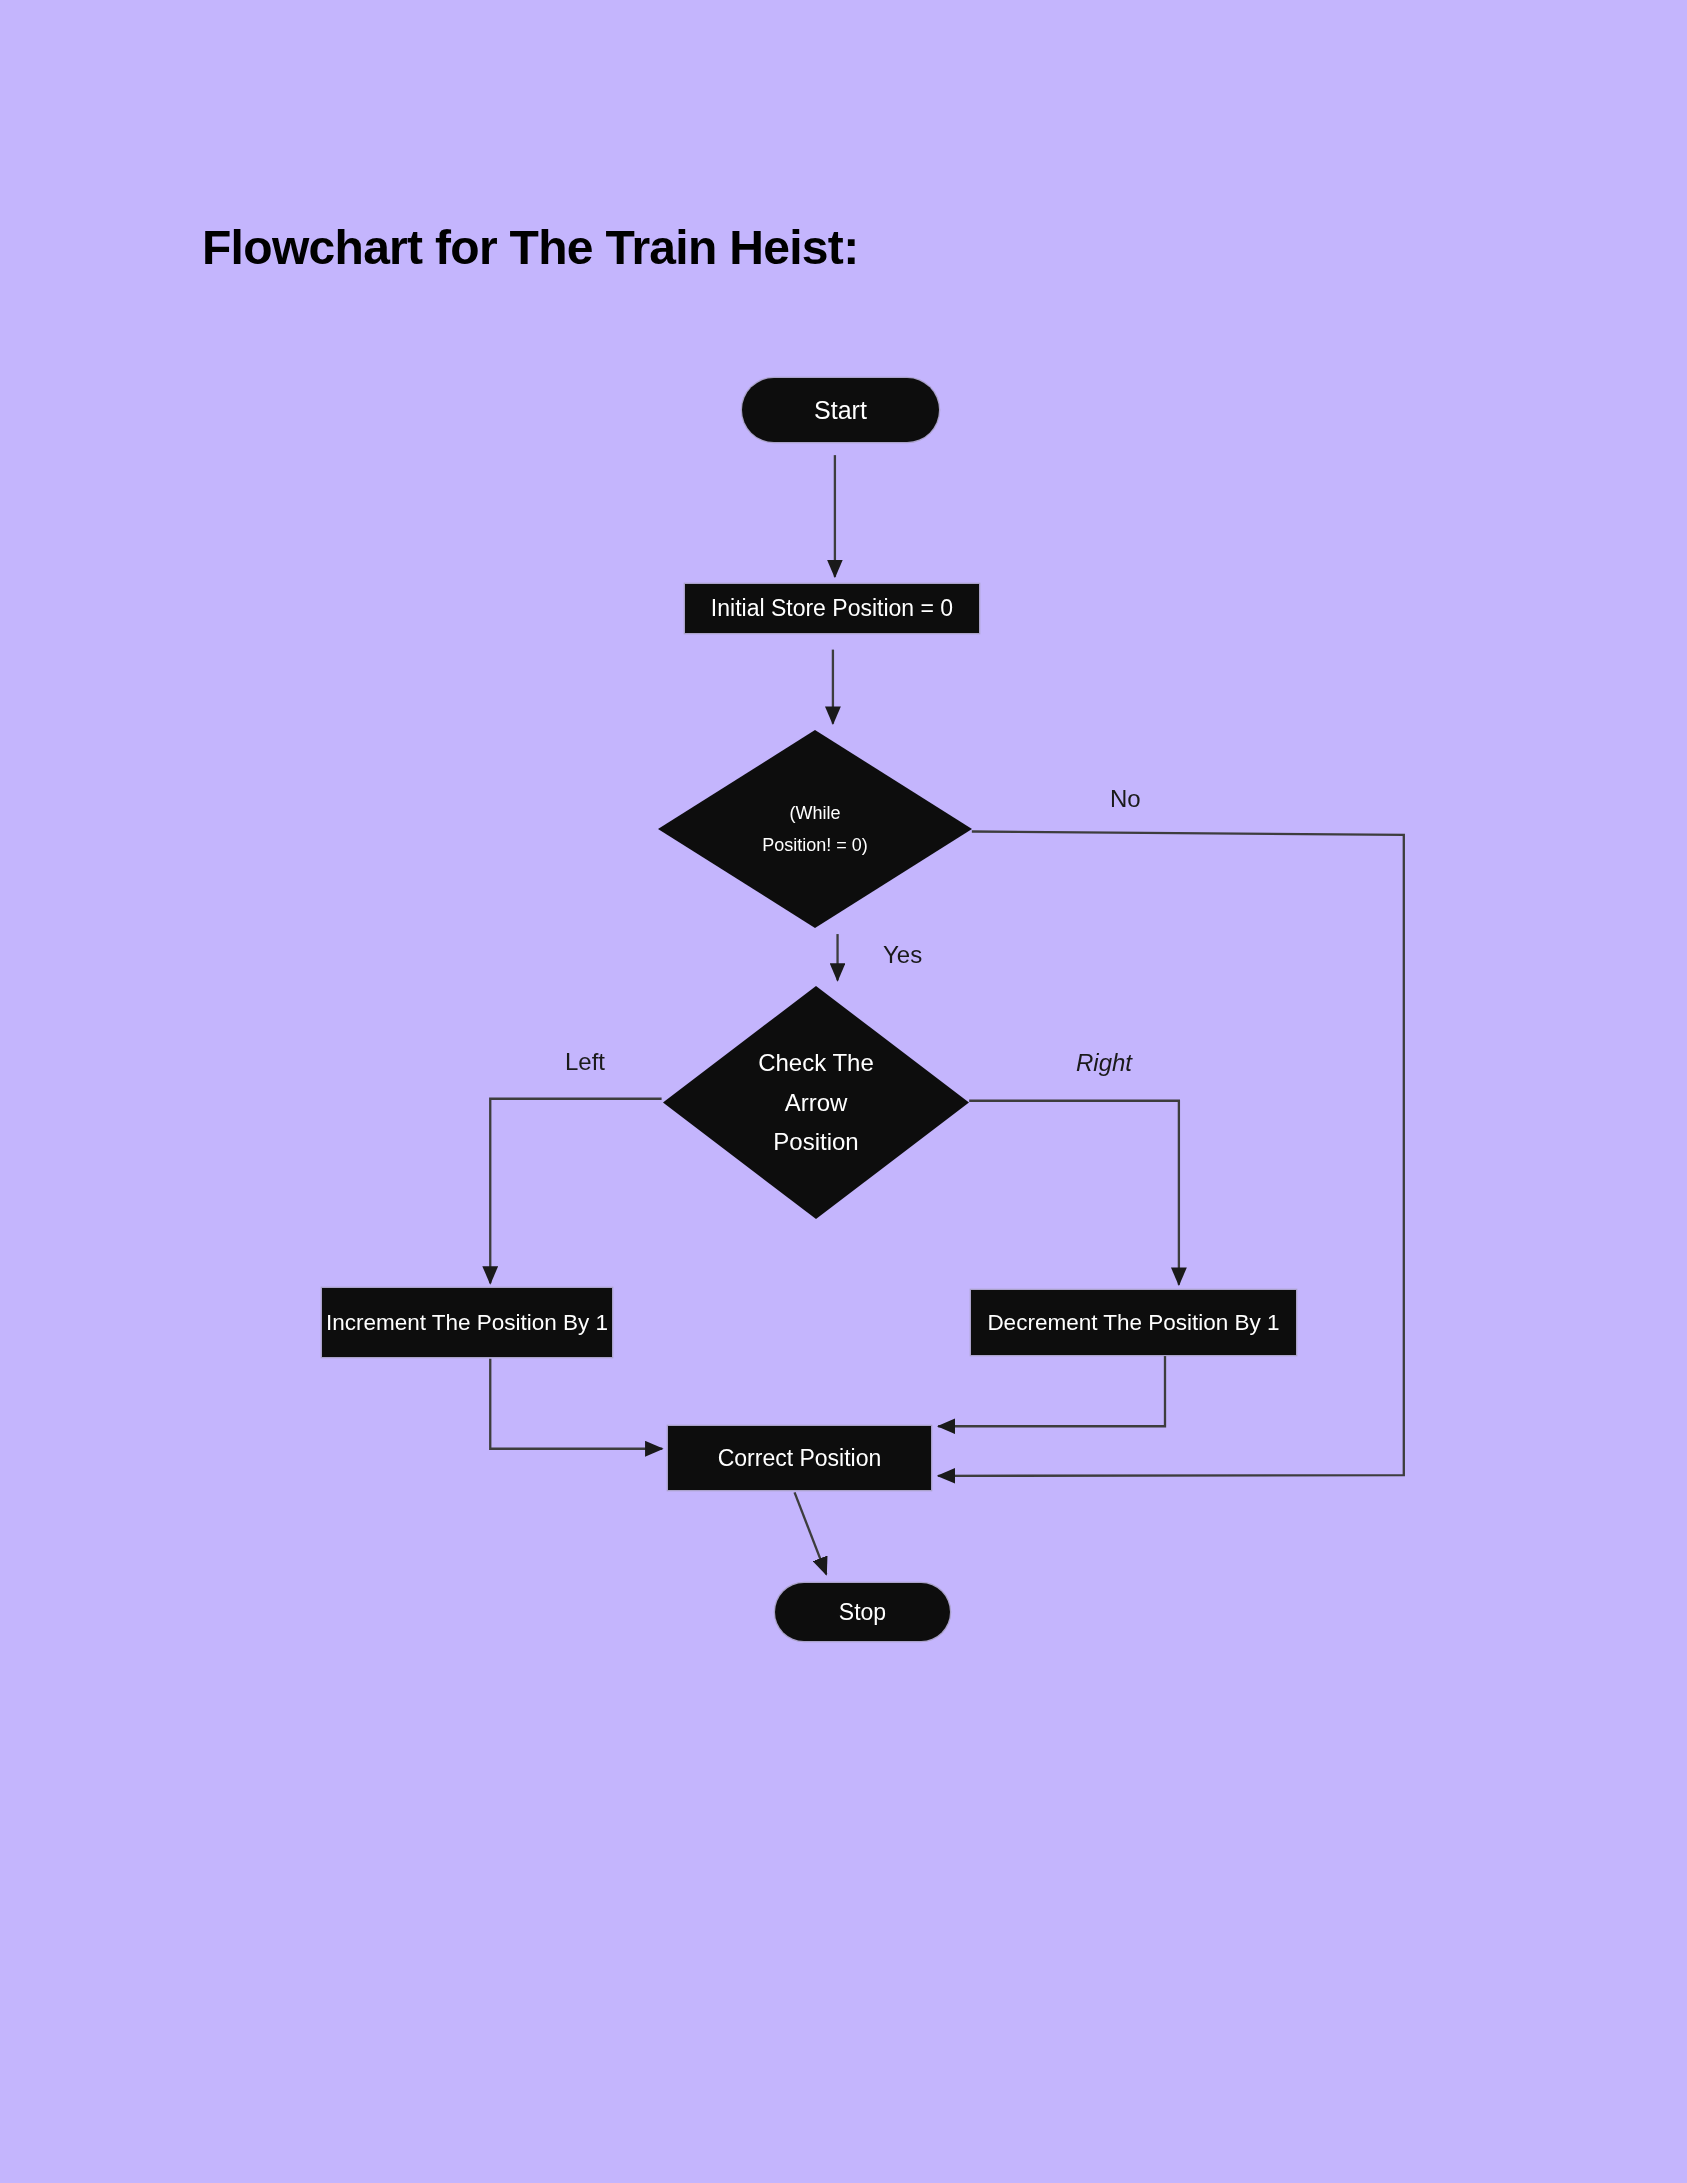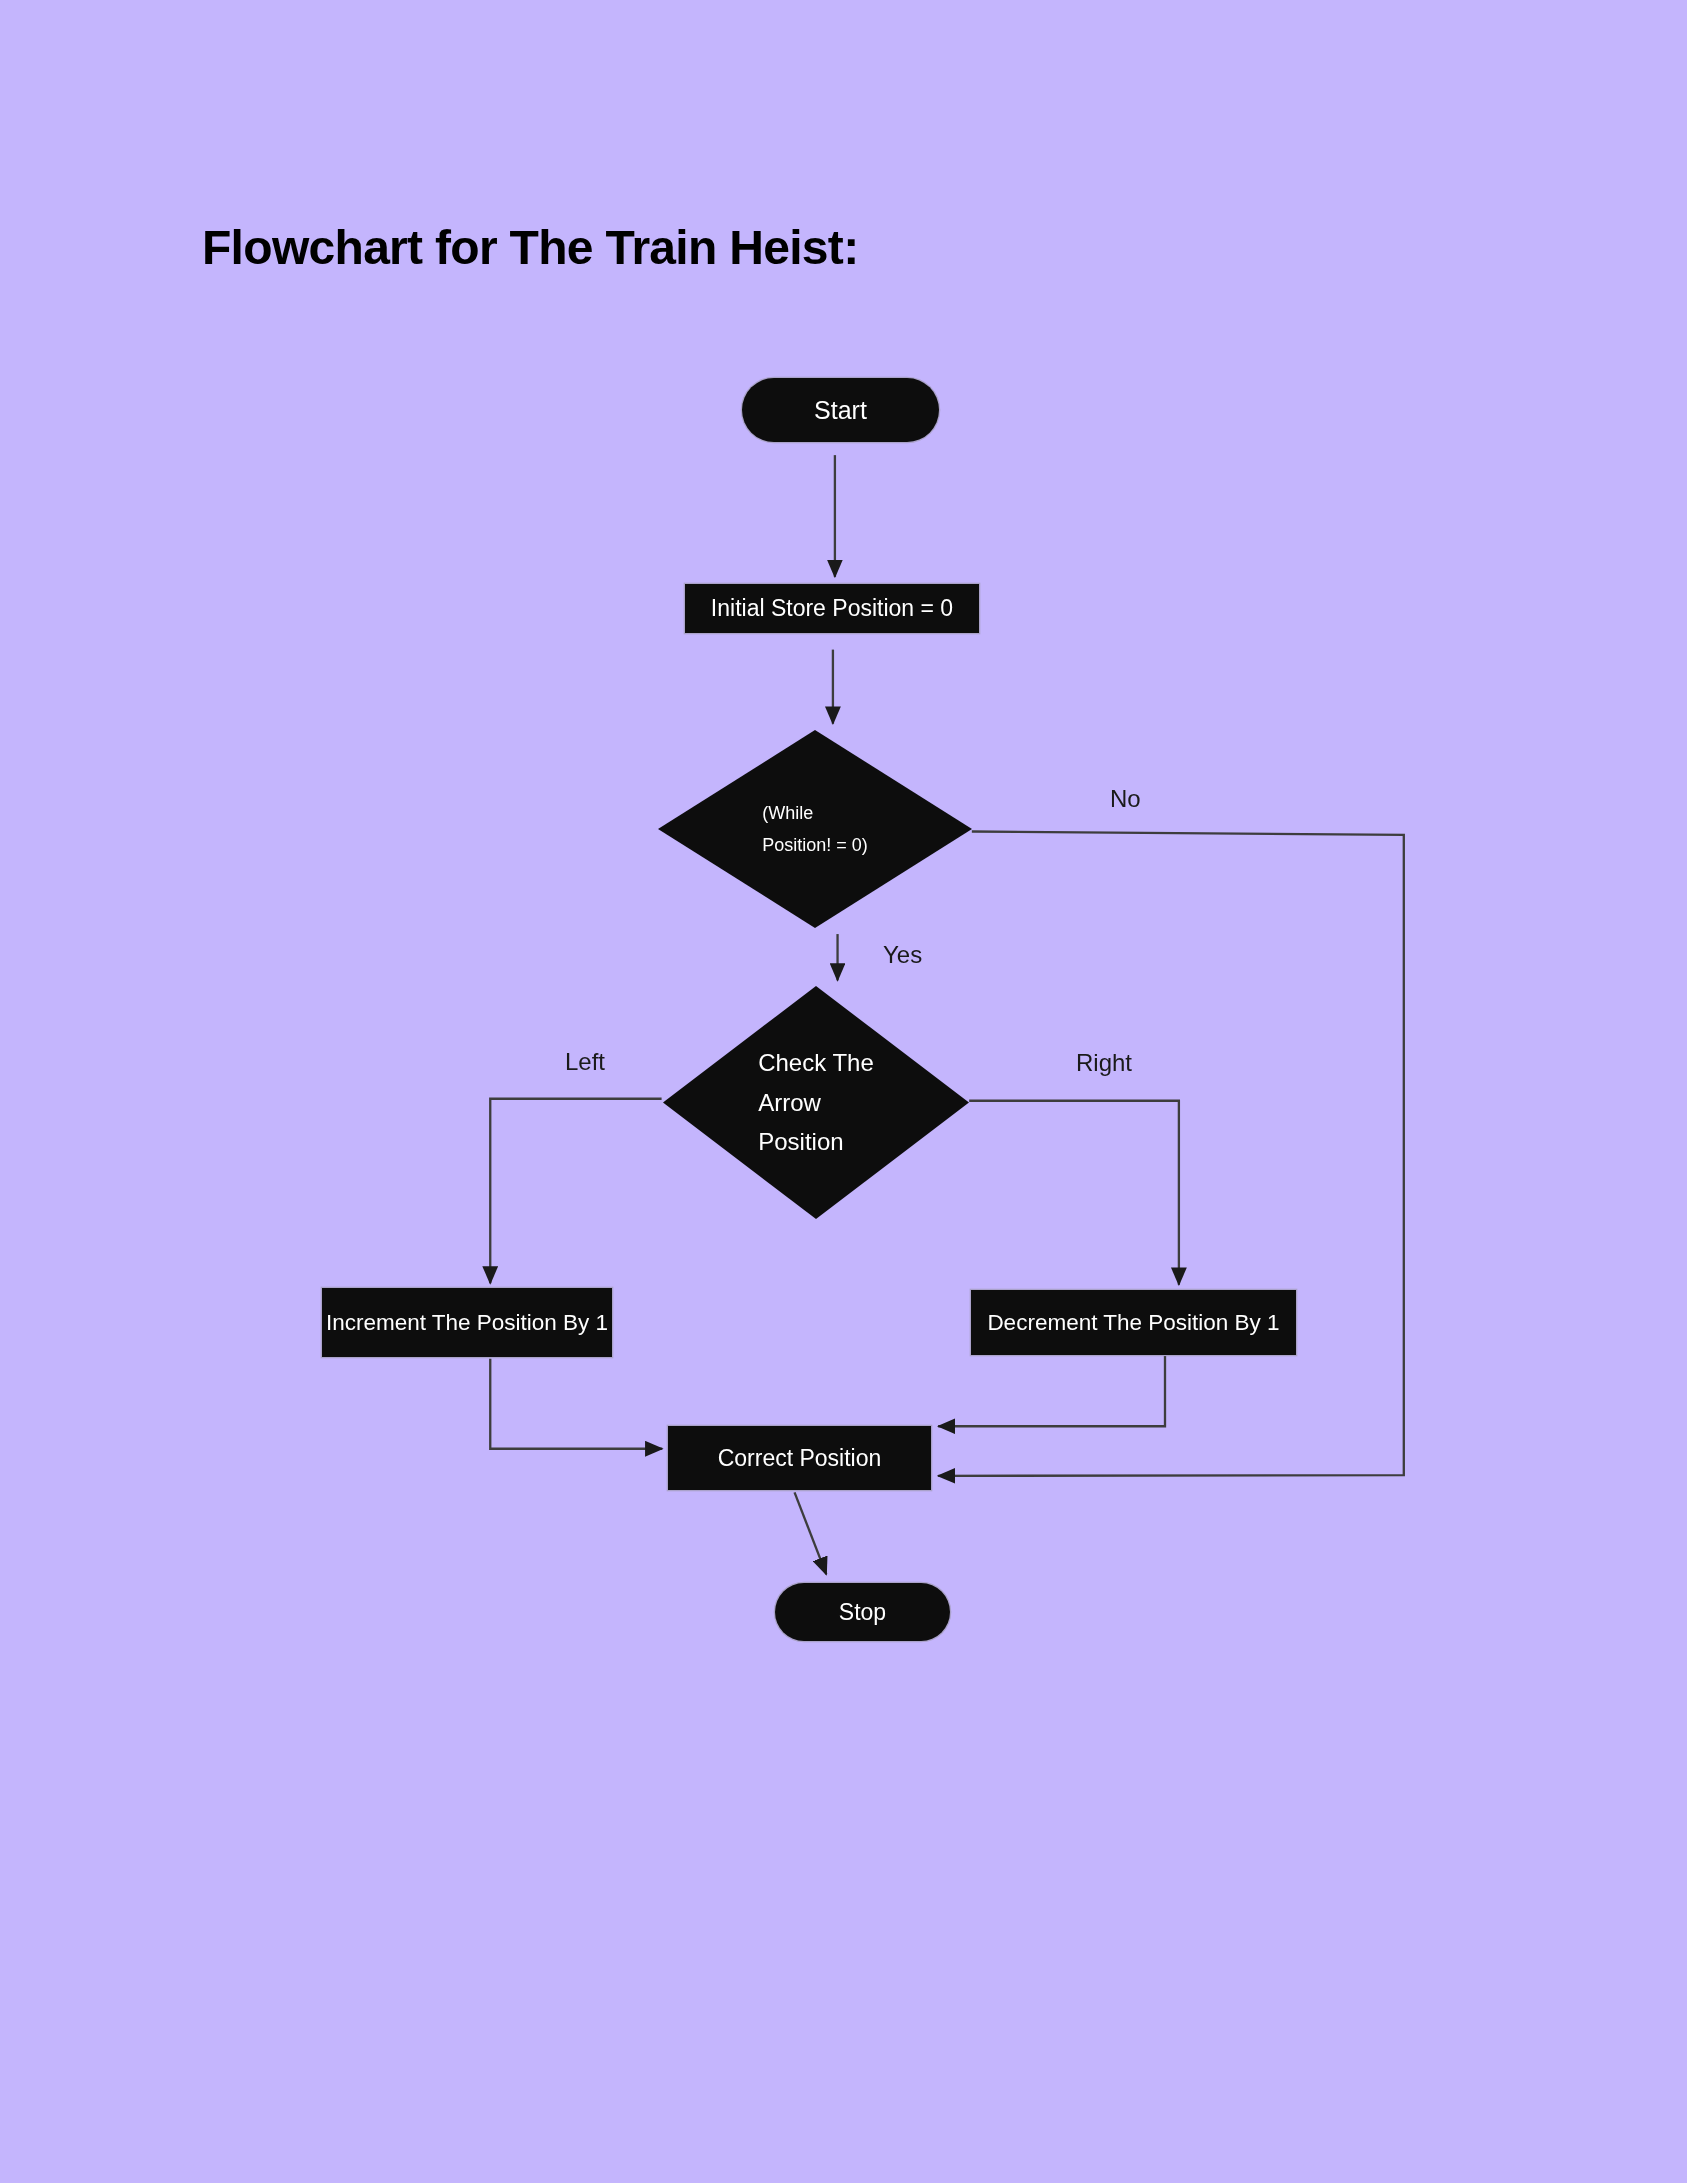--- a/index.html
+++ b/index.html
@@ -30,20 +30,21 @@
     fill: none;
     stroke: var(--connector, #3d3d3d);
     stroke-width: 3.5px;
     marker-end: url(#arrowhead);
   }
   .node {
     position: absolute;
     display: flex;
     align-items: center;
     justify-content: center;
+    text-align: center;
     background: var(--node-fill, #0d0d0d);
     color: var(--node-text, #ffffff);
   }
   .node span { white-space: pre-line; }
   .terminator {
     border-radius: 40px;
     box-shadow: 0 0 0 1.3px rgba(140,140,140,0.45);
   }
   .process {
     box-shadow: 0 0 0 1.3px rgba(140,140,140,0.45);
@@ -99,21 +100,21 @@
   <div class="edge-label" style="left:883px; top:941px;">Yes</div>
 
   <div class="node decision" style="left:663px; top:986px; width:306px; height:233px; font-size:24px; line-height:1.65;">
     <span>Check The
 Arrow
 Position</span>
   </div>
 
   <div class="edge-label" style="left:565px; top:1048px;">Left</div>
 
-  <div class="edge-label" style="left:1076px; top:1049px;">Right</div>
+  <div class="edge-label" style="left:1076px; top:1049px;font-style:italic;">Right</div>
 
   <div class="node process" style="left:322px; top:1288px; width:290px; height:69px; font-size:22.5px;">
     <span>Increment The Position By 1</span>
   </div>
 
   <div class="node process" style="left:971px; top:1290px; width:325px; height:65px; font-size:22.5px;">
     <span>Decrement The Position By 1</span>
   </div>
 
   <div class="node process" style="left:668px; top:1426px; width:263px; height:64px; font-size:23px;">

